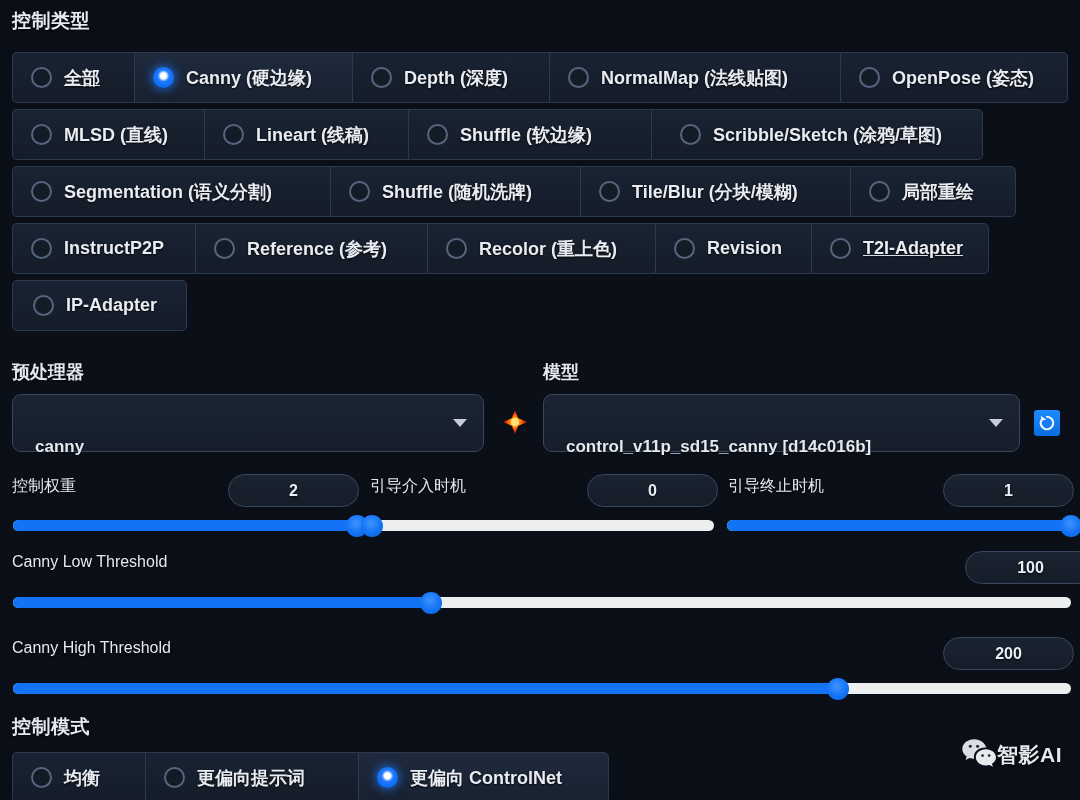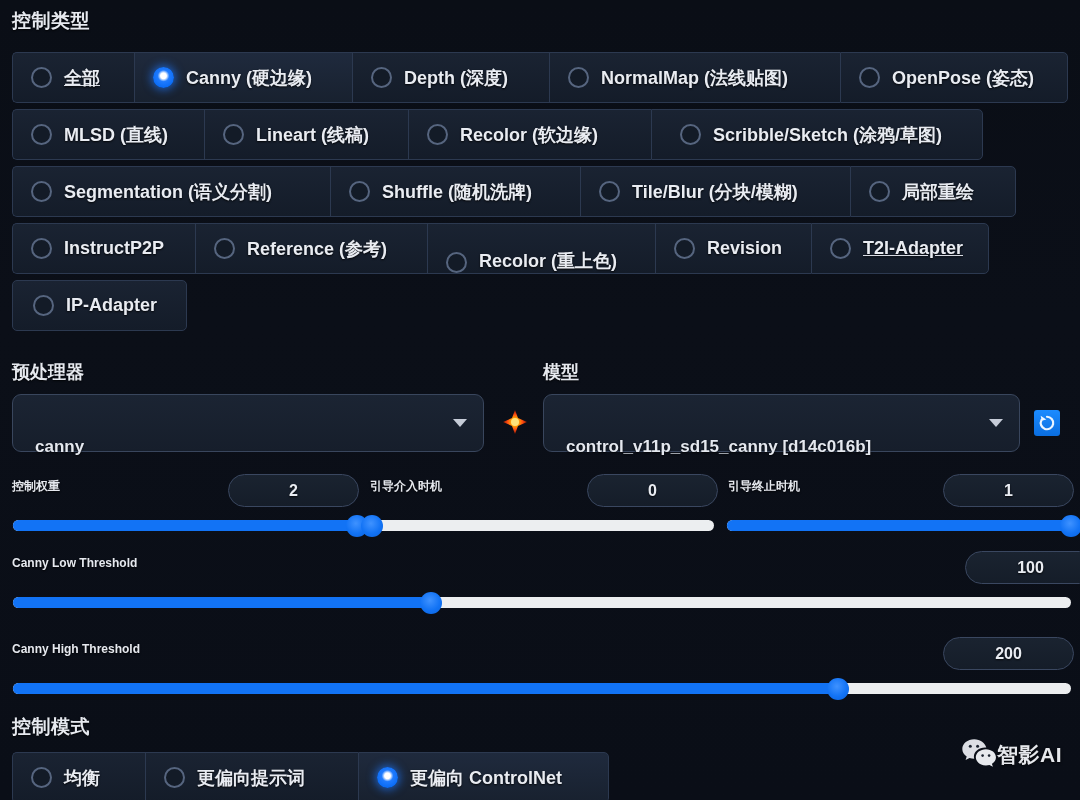--- a/index.html
+++ b/index.html
@@ -141,22 +141,22 @@
     background: linear-gradient(180deg, #1b8bff 0%, #0a6ee0 100%);
     border-radius: 3px;
     display: flex;
     align-items: center;
     justify-content: center;
   }
 
   
   .slider-row { position: absolute; }
   .sl-label {
-    font-size: 12px;
-    font-weight: 700;
+    font-size: 16px;
+    font-weight: 400;
     color: #e6e9ef;
     text-shadow: 0 1px 2px rgba(0,0,0,.8);
     white-space: nowrap;
     text-align: right;
   }
   .num-box {
     height: 33px;
     box-sizing: border-box;
     background: linear-gradient(180deg, #1a2330 0%, #151d29 100%);
     border: 1px solid #3a4760;
@@ -243,21 +243,21 @@
         <div class="radio-item" style="width: 192px;">
           <span class="radio-dot"></span>
           <span class="radio-label">MLSD (直线)</span>
         </div>
         <div class="radio-item" style="width: 204px;">
           <span class="radio-dot"></span>
           <span class="radio-label">Lineart (线稿)</span>
         </div>
         <div class="radio-item" style="width: 243px;">
           <span class="radio-dot"></span>
-          <span class="radio-label">Recolor (软边缘)</span>
+          <span class="radio-label">Shuffle (软边缘)</span>
         </div>
         <div class="radio-item" style="width: 332px; padding-left: 28px;">
           <span class="radio-dot"></span>
           <span class="radio-label">Scribble/Sketch (涂鸦/草图)</span>
         </div>
       </div>
       <div class="radio-row">
         <div class="radio-item" style="width: 318px;">
           <span class="radio-dot"></span>
           <span class="radio-label">Segmentation (语义分割)</span>
@@ -277,21 +277,21 @@
       </div>
       <div class="radio-row">
         <div class="radio-item" style="width: 183px;">
           <span class="radio-dot"></span>
           <span class="radio-label">InstructP2P</span>
         </div>
         <div class="radio-item" style="width: 232px;">
           <span class="radio-dot"></span>
           <span class="radio-label">Reference (参考)</span>
         </div>
-        <div class="radio-item" style="width: 228px; align-items: flex-end;">
+        <div class="radio-item" style="width: 228px;">
           <span class="radio-dot"></span>
           <span class="radio-label">Recolor (重上色)</span>
         </div>
         <div class="radio-item" style="width: 156px;">
           <span class="radio-dot"></span>
           <span class="radio-label">Revision</span>
         </div>
         <div class="radio-item" style="width: 178px; text-decoration: underline;">
           <span class="radio-dot"></span>
           <span class="radio-label">T2I-Adapter</span>

